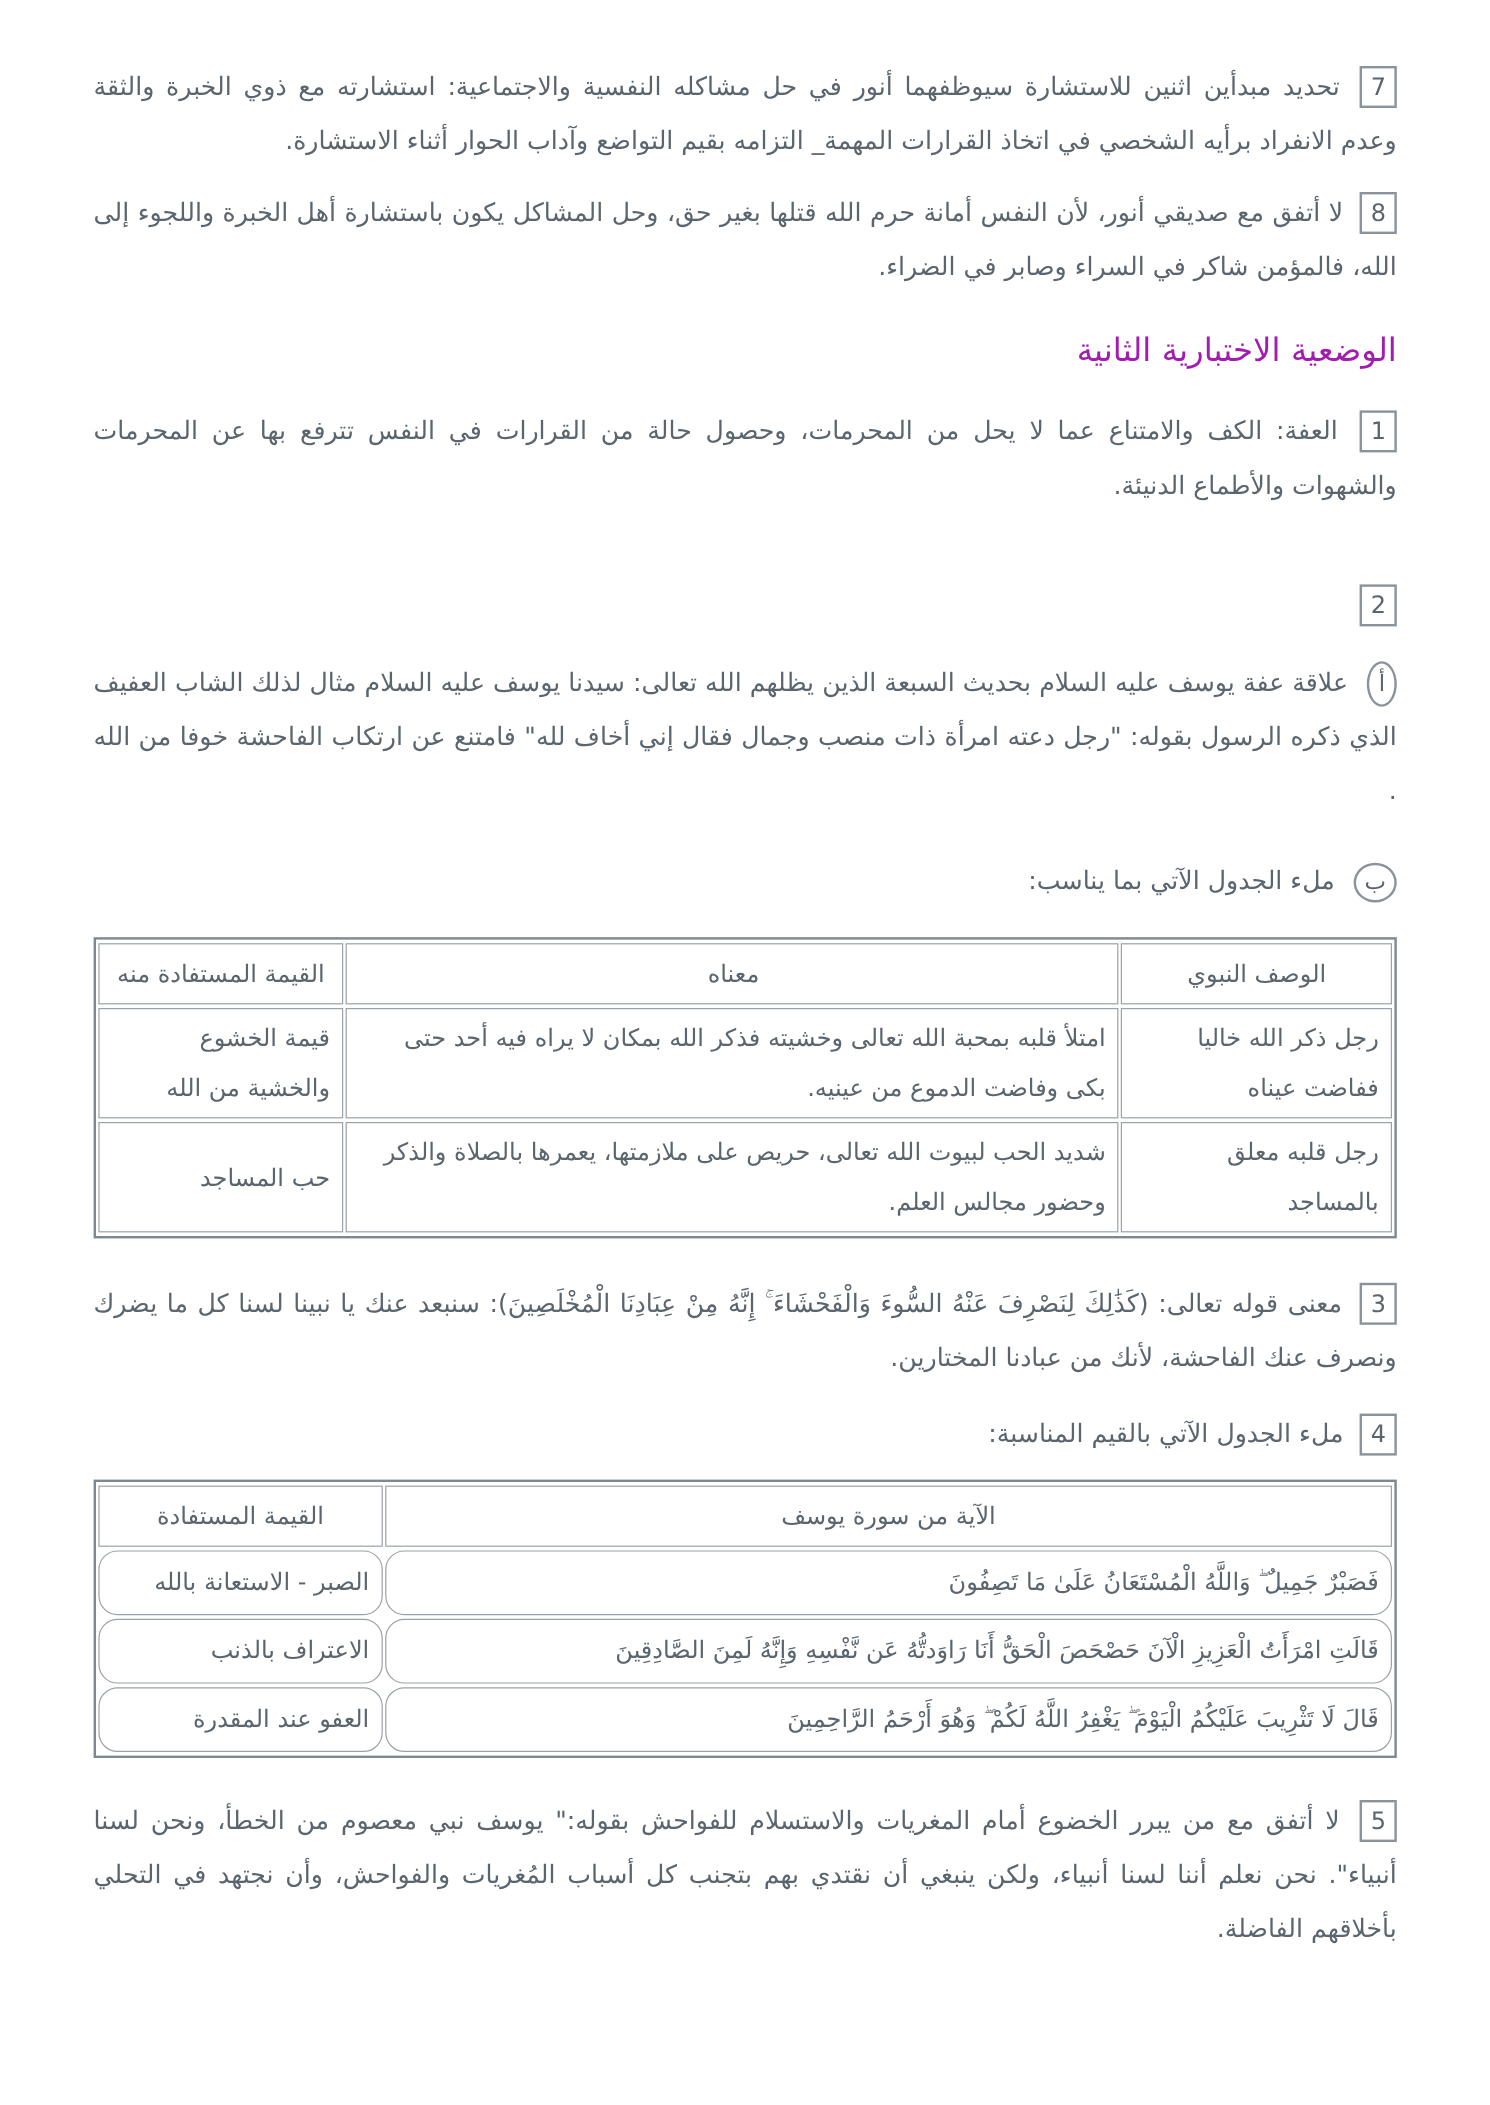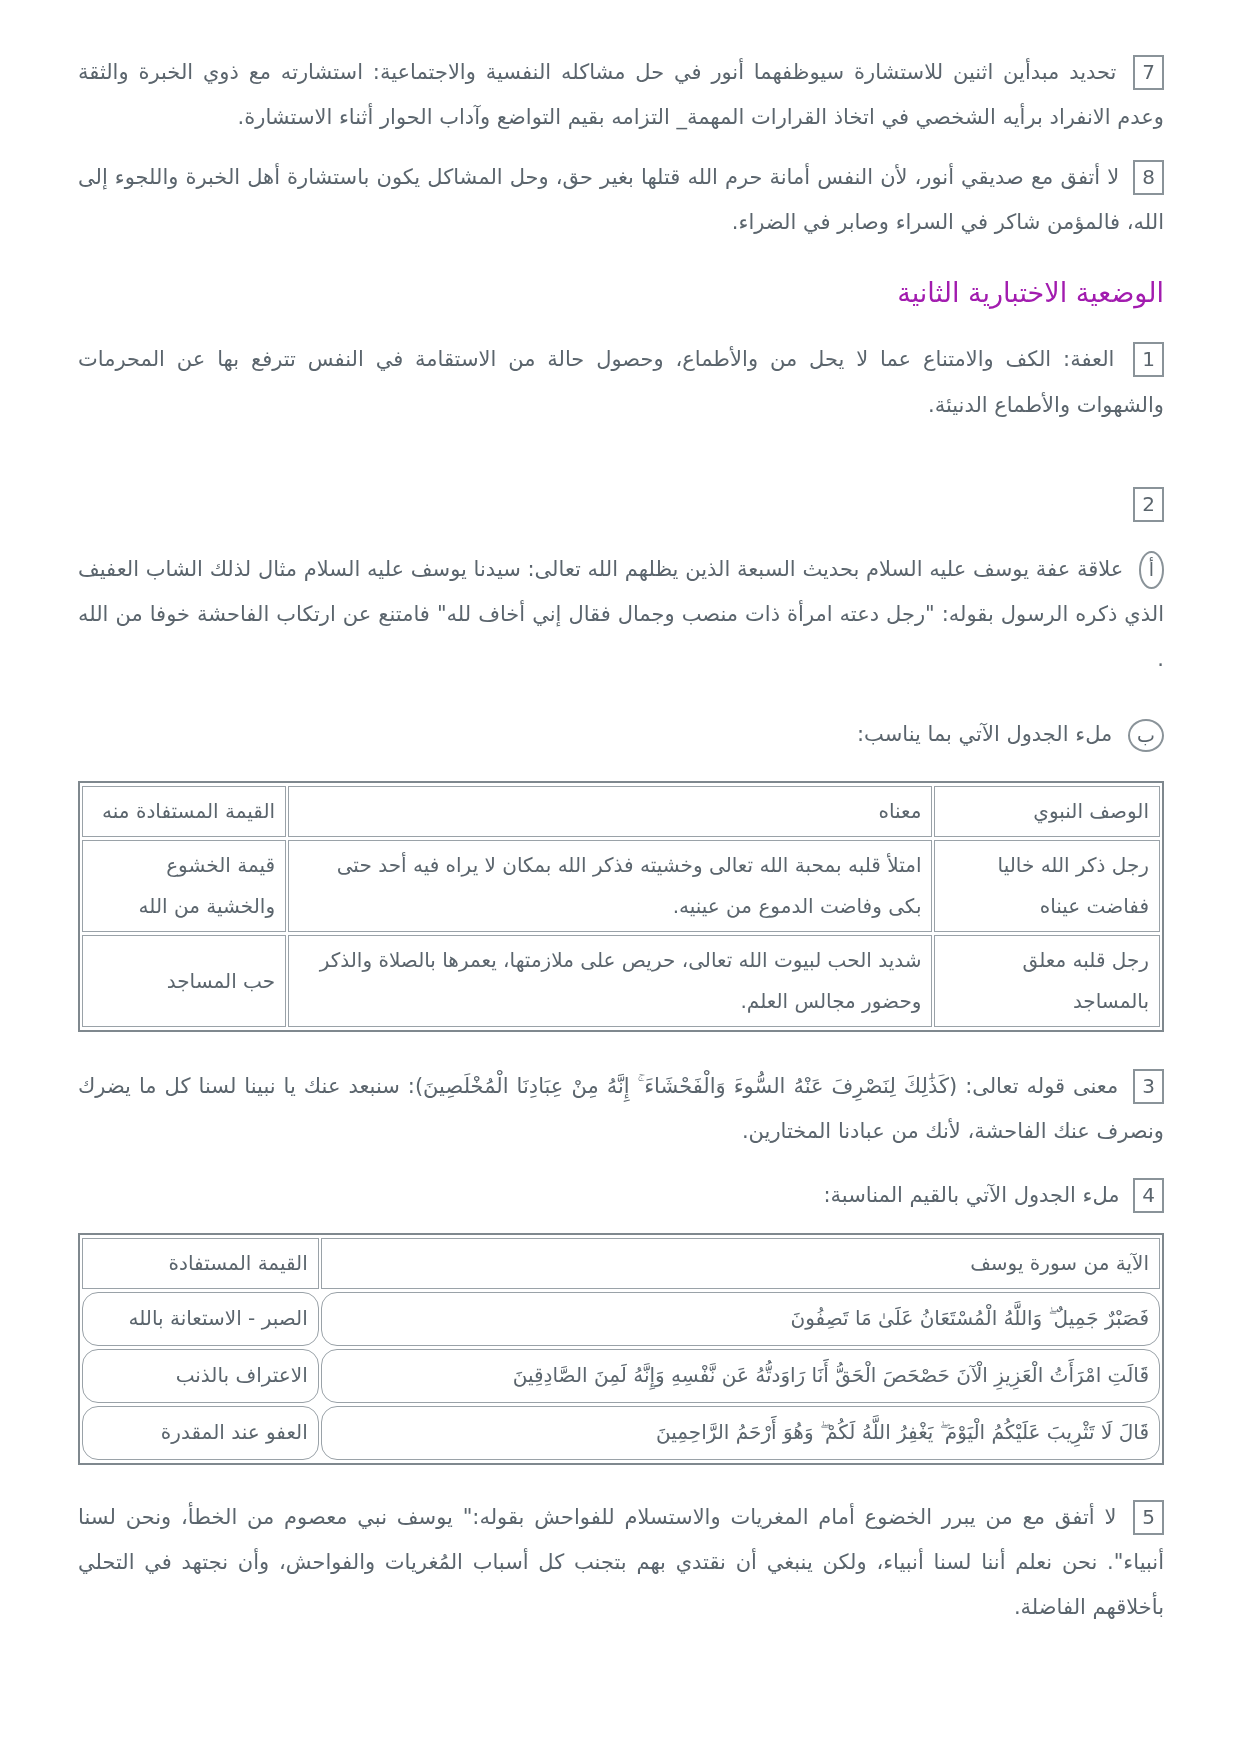--- a/index.html
+++ b/index.html
@@ -64,21 +64,21 @@
     border:2px solid #7f888e;
     font-size:20px;
     color:#5b656d;
   }
   table.tbl th, table.tbl td {
     border:1px solid #9aa2a8;
     padding:4px 10px;
     font-weight:normal;
     line-height:2.05;
   }
-  table.tbl th { text-align:right; height:50px; vertical-align:middle; }
+  table.tbl th { text-align:center; height:50px; vertical-align:middle; }
   table.tbl td { text-align:right; vertical-align:middle; }
 
   .tbl1 { margin:24px 0 32px 0; }
   .tbl1 td { height:92px; }
   .tbl1 .c-desc  { width:21%; }
   .tbl1 .c-mean  { width:60%;padding-left:12px; }
   .tbl1 .c-value { width:19%; }
 
   .tbl2 { margin:14px 0 30px 0; }
   .tbl2 td { height:54px;border-radius:16px; }
@@ -97,21 +97,21 @@
 
   <p class="para">
     <span class="num-box">8</span>
     <span class="txt">لا أتفق مع صديقي أنور، لأن النفس أمانة حرم الله قتلها بغير حق، وحل المشاكل يكون باستشارة أهل الخبرة واللجوء إلى الله، فالمؤمن شاكر في السراء وصابر في الضراء.</span>
   </p>
 
   <h2 class="section-heading">الوضعية الاختبارية الثانية</h2>
 
   <p class="para">
     <span class="num-box">1</span>
-    <span class="txt">العفة: الكف والامتناع عما لا يحل من والأطماع، وحصول حالة من الاستقامة في النفس تترفع بها عن المحرمات والشهوات والأطماع الدنيئة.</span>
+    <span class="txt">العفة: الكف والامتناع عما لا يحل من المحرمات، وحصول حالة من القرارات في النفس تترفع بها عن المحرمات والشهوات والأطماع الدنيئة.</span>
   </p>
 
   <p class="para solo-marker">
     <span class="num-box">2</span>
   </p>
 
   <p class="para">
     <span class="oval-marker">أ</span>
     <span class="txt">علاقة عفة يوسف عليه السلام بحديث السبعة الذين يظلهم الله تعالى: سيدنا يوسف عليه السلام مثال لذلك الشاب العفيف الذي ذكره الرسول بقوله: "رجل دعته امرأة ذات منصب وجمال فقال إني أخاف لله" فامتنع عن ارتكاب الفاحشة خوفا من الله .</span>
   </p>

